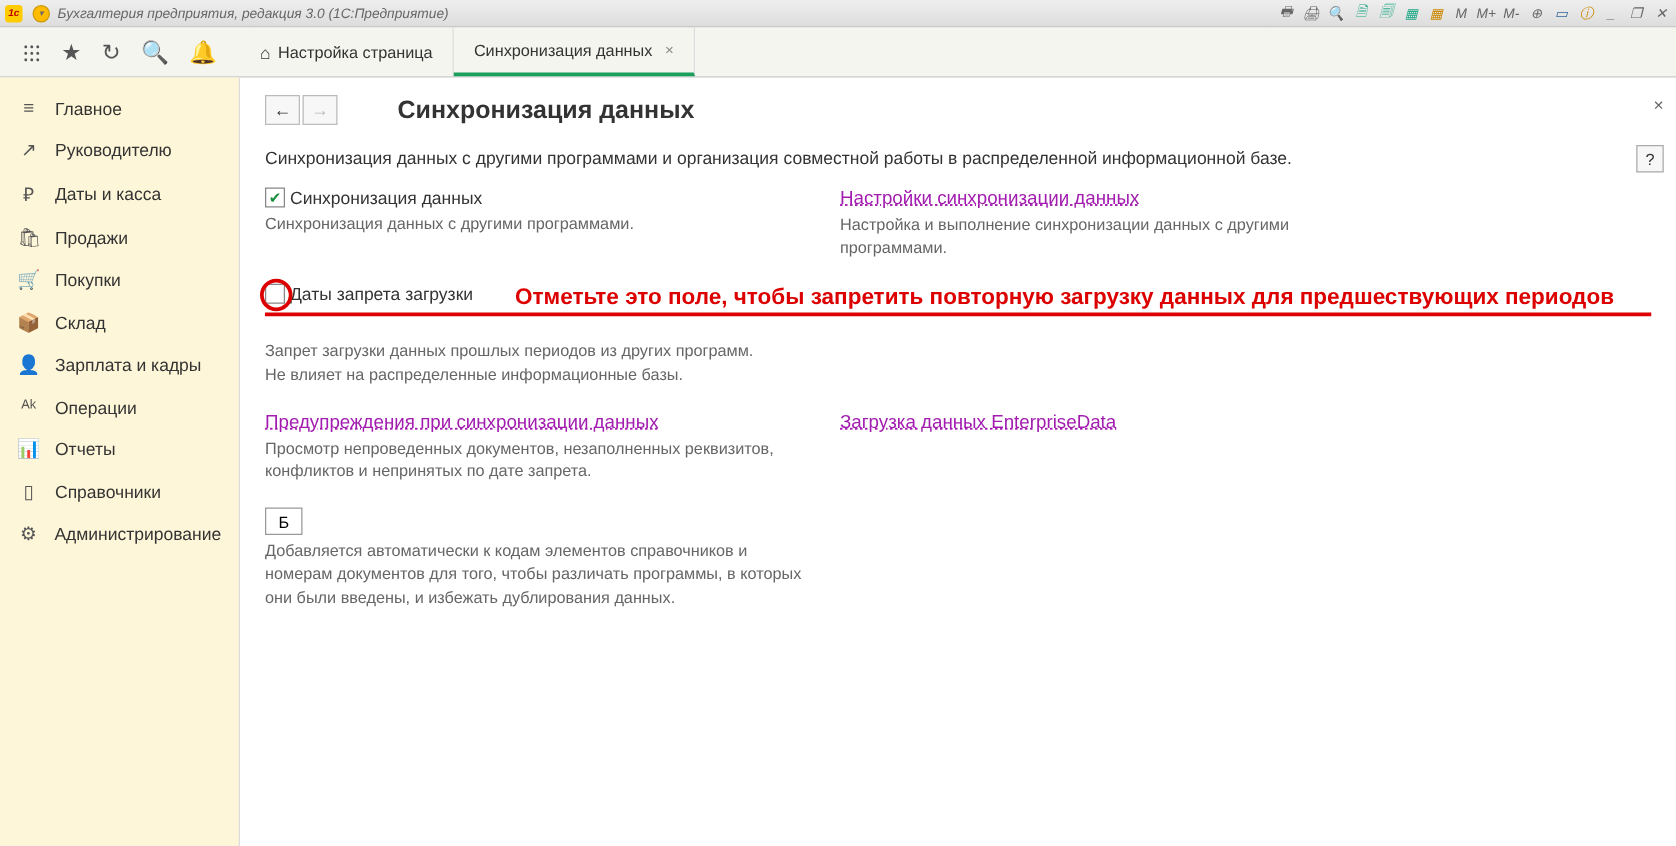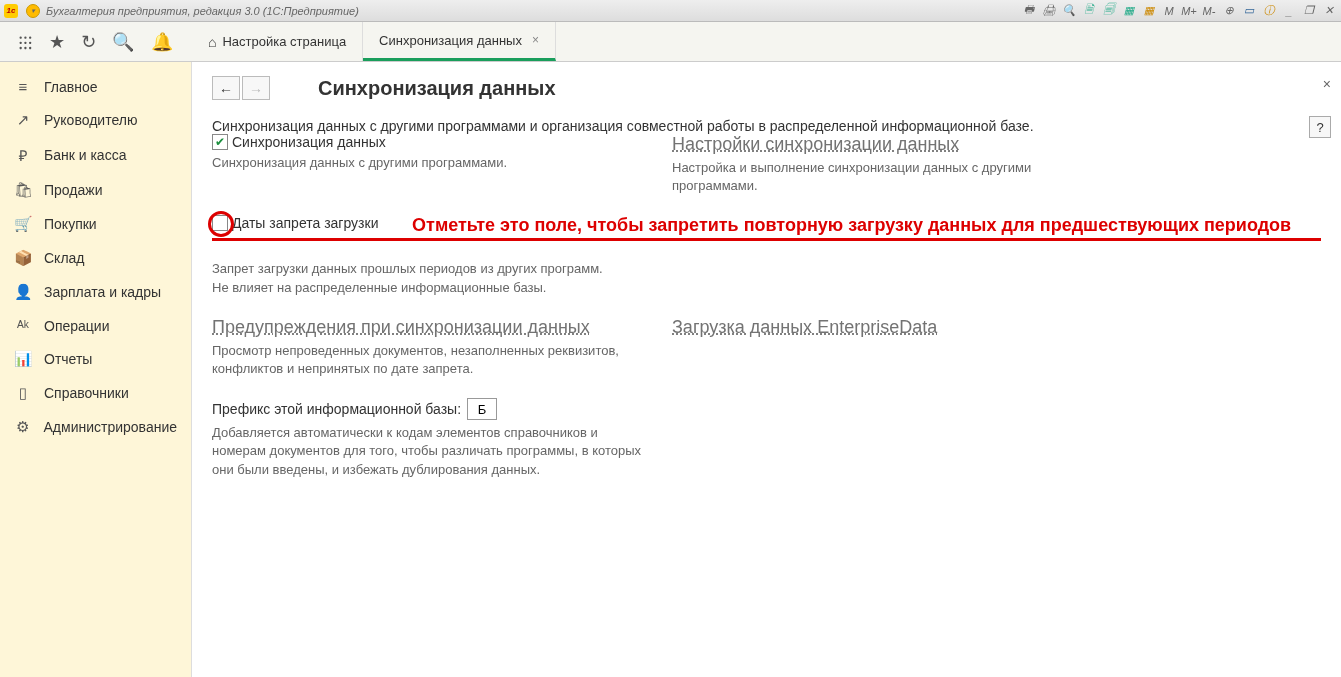--- a/index.html
+++ b/index.html
@@ -35,32 +35,32 @@
 
   .content { flex:1; padding: 14px 20px; position:relative; }
   .page-head { display:flex; align-items:center; margin-bottom:18px; }
   .nav-btns { display:flex; gap:2px; margin-right: 48px; }
   .nav-btn { width:28px; height:24px; border:1px solid #bbb; background:#f7f7f7; display:flex; align-items:center; justify-content:center; font-size:14px; color:#333; cursor:pointer; }
   .nav-btn.disabled { color:#bbb; }
   .page-title { font-size:20px; font-weight:bold; }
   .close-page { position:absolute; top:14px; right:10px; font-size:14px; color:#666; cursor:pointer; }
   .help-btn { position:absolute; top:54px; right:10px; width:22px; height:22px; border:1px solid #aaa; background:#f7f7f7; display:flex; align-items:center; justify-content:center; font-size:13px; cursor:pointer; }
 
-  .intro { font-size:14px; }
+  .intro { font-size:14px; margin-bottom:16px; }
 
   .two-col { display:flex; gap:40px; }
   .col { flex:0 0 auto; }
   .col.left { width:420px; }
   .col.right { width:420px; }
 
   .chk-row { display:flex; align-items:center; gap:4px; font-size:14px; }
   .chk { width:16px; height:16px; border:1px solid #888; background:#fff; display:inline-flex; align-items:center; justify-content:center; font-size:12px; color:#1a8e3c; cursor:pointer; }
   .chk.checked::after { content:"✔"; }
   .desc { font-size:13px; color:#666; margin-top:4px; line-height:1.4; }
-  .link { color:#737373; text-decoration: underline dotted; cursor:pointer; font-size:18px; }
+  .link { color:#a21caf; text-decoration: underline dotted; cursor:pointer; font-size:15px; }
 
   .section { margin-bottom:20px; }
 
   .annot-wrap { position:relative; margin-bottom:19px; }
   .annot-circle { position:absolute; left:-4px; top:-4px; width:26px; height:26px; border:3px solid #d00; border-radius:50%; pointer-events:none; }
   .annot-text { color:#d00; font-weight:bold; font-size:18px; margin-left:30px; display:inline; }
   .annot-line { height:3px; background:#d00; margin-top:2px; }
 
   .prefix-row { display:flex; align-items:center; gap:6px; font-size:14px; }
   .prefix-input { width:30px; height:22px; border:1px solid #999; text-align:center; font-size:13px; }
@@ -119,21 +119,21 @@
     <div class="side-item">
         <span class="si-icon">≡</span>
         <span>Главное</span>
       </div>
     <div class="side-item">
         <span class="si-icon">↗</span>
         <span>Руководителю</span>
       </div>
     <div class="side-item">
         <span class="si-icon">₽</span>
-        <span>Банк и касса</span>
+        <span>Даты и касса</span>
       </div>
     <div class="side-item">
         <span class="si-icon">🛍</span>
         <span>Продажи</span>
       </div>
     <div class="side-item">
         <span class="si-icon">🛒</span>
         <span>Покупки</span>
       </div>
     <div class="side-item">
@@ -209,20 +209,19 @@
         <div><a class="link">Предупреждения при синхронизации данных</a></div>
         <div class="desc">Просмотр непроведенных документов, незаполненных реквизитов, конфликтов и непринятых по дате запрета.</div>
       </div>
       <div class="col right">
         <div><a class="link">Загрузка данных EnterpriseData</a></div>
       </div>
     </div>
 
     <div class="section">
       <div class="prefix-row">
-        <span>Префикс этой информационной базы:</span>
         <input class="prefix-input" value="Б" style="">
       </div>
       <div class="desc" style="max-width:440px;">Добавляется автоматически к кодам элементов справочников и номерам документов для того, чтобы различать программы, в которых они были введены, и избежать дублирования данных.</div>
     </div>
 
   </div>
 </div>
 
 </body></html>

